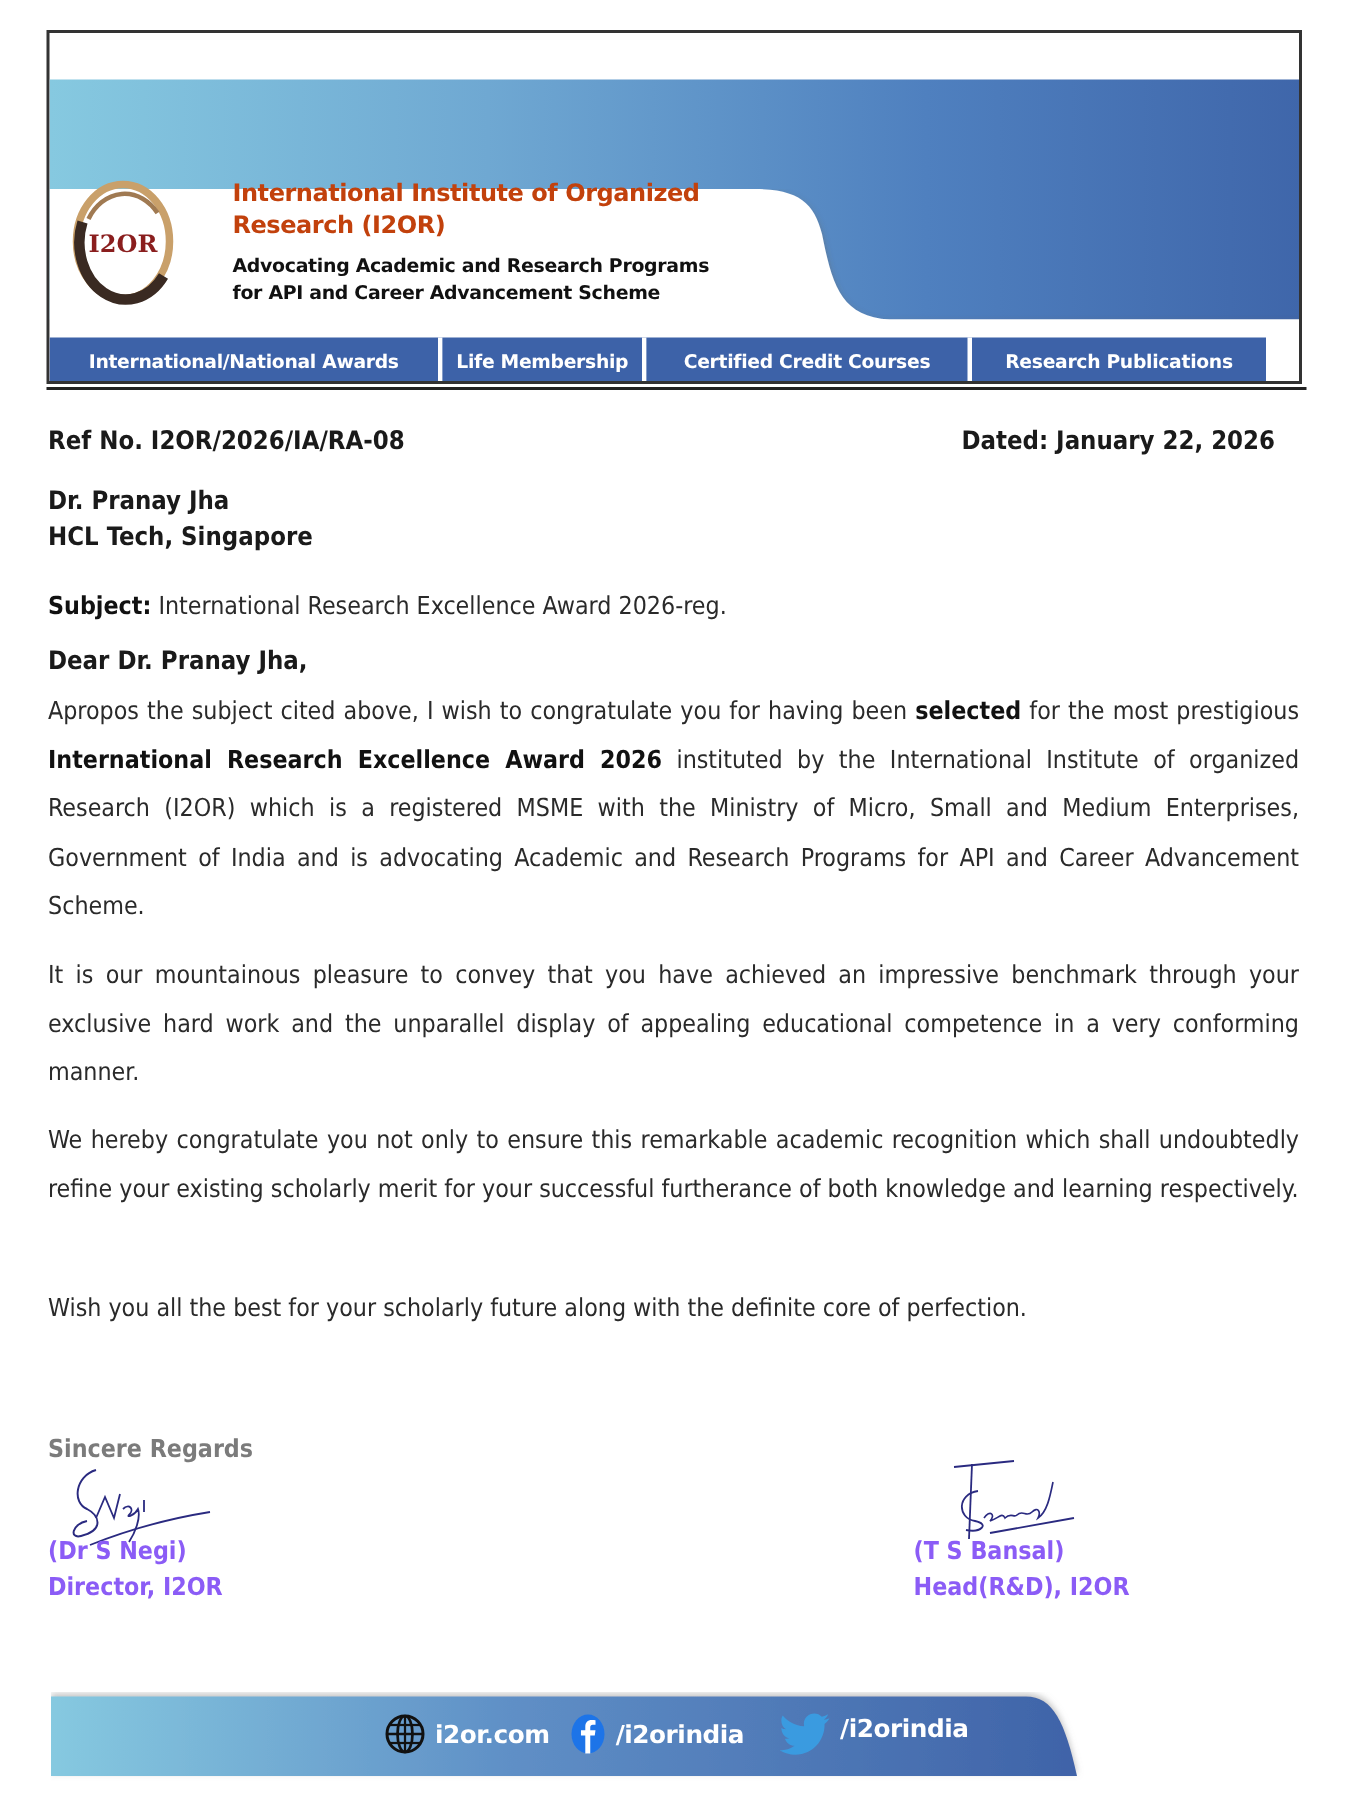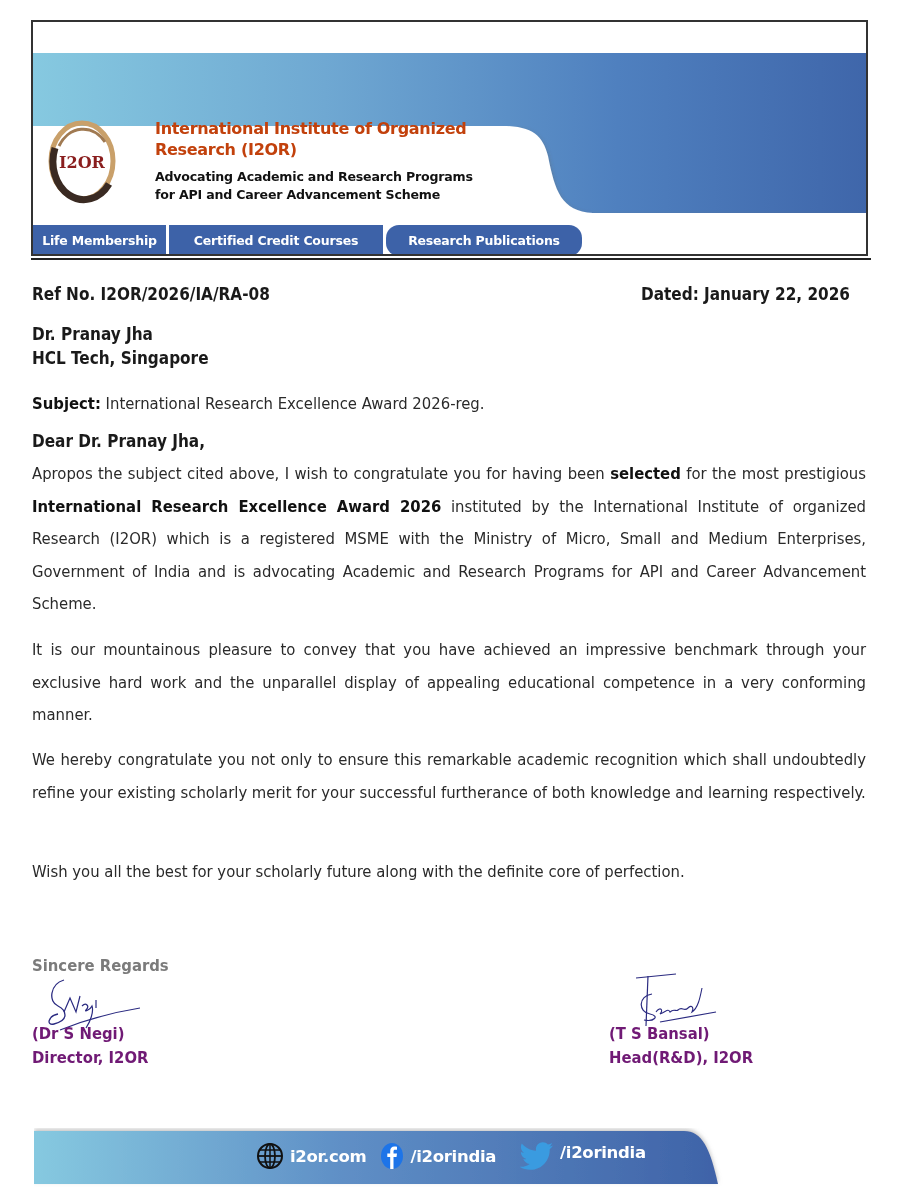--- a/index.html
+++ b/index.html
@@ -10,39 +10,39 @@
   .banner { position: absolute; left: 0; top: 31px; width: 835px; height: 160px;
     background: linear-gradient(90deg, #86c9e0 0%, #6fa8d2 35%, #4f80bf 70%, #3f66aa 100%); }
   .msme-box { position: absolute; left: 430px; top: 0; width: 405px; height: 31px; background: #fff; }
   .msme-text { position: absolute; right: 22px; top: 7px; font-family: "DejaVu Sans", sans-serif; font-weight: bold; font-size: 12.5px; color: #2a2656; letter-spacing: -0.1px; }
   .white-wave { position: absolute; left: 0; top: 104px; width: 835px; height: 130px; pointer-events: none; }
   .logo { position: absolute; left: 14px; top: 96px; width: 70px; height: 86px; }
   .inst-name { position: absolute; left: 122px; top: 96px; font-family: "DejaVu Sans", sans-serif; font-weight: bold; font-size: 16px; line-height: 21px; color: #c2410c; letter-spacing: -0.3px; }
   .inst-tag { position: absolute; left: 122px; top: 146px; font-family: "DejaVu Sans", sans-serif; font-weight: bold; font-size: 12.6px; line-height: 18px; color: #111; letter-spacing: -0.2px; }
   .nav { position: absolute; left: 0; top: 203px; width: 835px; height: 31px; display: flex; }
   .nav-item { background: #3d62a8; color: #fff; font-family: "DejaVu Sans", sans-serif; font-weight: bold; font-size: 12.5px; display: flex; align-items: center; justify-content: center; height: 31px; border-right: 3px solid #fff; box-sizing: border-box; letter-spacing: -0.2px; white-space: nowrap; }
-  .nav-item:last-child { border-right: none; border-radius: 13px; }
+  .nav-item:last-child { border-right: none; }
   .rule { position: absolute; left: 31px; top: 258px; width: 840px; height: 2px; background: #222; }
 
   
   .ref-row { position: absolute; left: 32px; top: 284px; width: 818px; display: flex; justify-content: space-between; font-weight: bold; font-size: 17px; }
   .recipient { position: absolute; left: 32px; top: 322px; font-weight: bold; font-size: 17px; line-height: 24px; }
   .subject { position: absolute; left: 32px; top: 394px; font-size: 16.5px; color: #2a2a2a; }
   .subject b { color: #111; }
   .salutation { position: absolute; left: 32px; top: 431px; font-weight: bold; font-size: 17px; }
   .para { position: absolute; left: 32px; width: 834px; font-size: 16.5px; line-height: 32.5px; text-align: justify; color: #2a2a2a; }
   .para b { color: #111; }
   .p1 { top: 458px; }
   .p2 { top: 634px; }
   .p3 { top: 744px; }
   .p4 { top: 856px; }
 
   
   .regards { position: absolute; left: 32px; top: 956px; font-weight: bold; font-size: 16.5px; color: #7b7b7b; }
-  .sig-block { position: absolute; font-weight: bold; font-size: 16.5px; line-height: 24px; color: #701a75; }
+  .sig-block { position: absolute; font-weight: bold; font-size: 16.5px; line-height: 24px; color: #8b5cf6; }
   .sig-left { left: 32px; top: 1022px; }
   .sig-right { left: 609px; top: 1022px; }
   .sig-svg { position: absolute; }
 
   
   .footer { position: absolute; left: 34px; top: 1128px; width: 690px; height: 68px; overflow: visible; }
   .footer-shape { position: absolute; left: 0; top: 0; }
   .footer-links { position: absolute; left: 222px; top: 14px; display: flex; align-items: center; font-family: "DejaVu Sans", sans-serif; font-weight: bold; font-size: 16.5px; color: #fff; }
   .footer-link { display: flex; align-items: center; margin-right: 14px; }
   .footer-link span.txt { margin-left: 6px; letter-spacing: -0.3px; }
@@ -71,20 +71,21 @@
   <div class="inst-name">
     <div>International Institute of Organized</div>
     <div>Research (I2OR)</div>
   </div>
   <div class="inst-tag">
     <div>Advocating Academic and Research Programs</div>
     <div>for API and Career Advancement Scheme</div>
   </div>
 
   <div class="nav">
+    <div class="nav-item" style="width:262px">International/National Awards</div>
     <div class="nav-item" style="width:136px">Life Membership</div>
     <div class="nav-item" style="width:217px">Certified Credit Courses</div>
     <div class="nav-item" style="width:196px">Research Publications</div>
   </div>
 </div>
 <div class="rule"></div>
 
 <div class="ref-row">
   <span>Ref No. I2OR/2026/IA/RA-08</span>
   <span>Dated: January 22, 2026</span>

